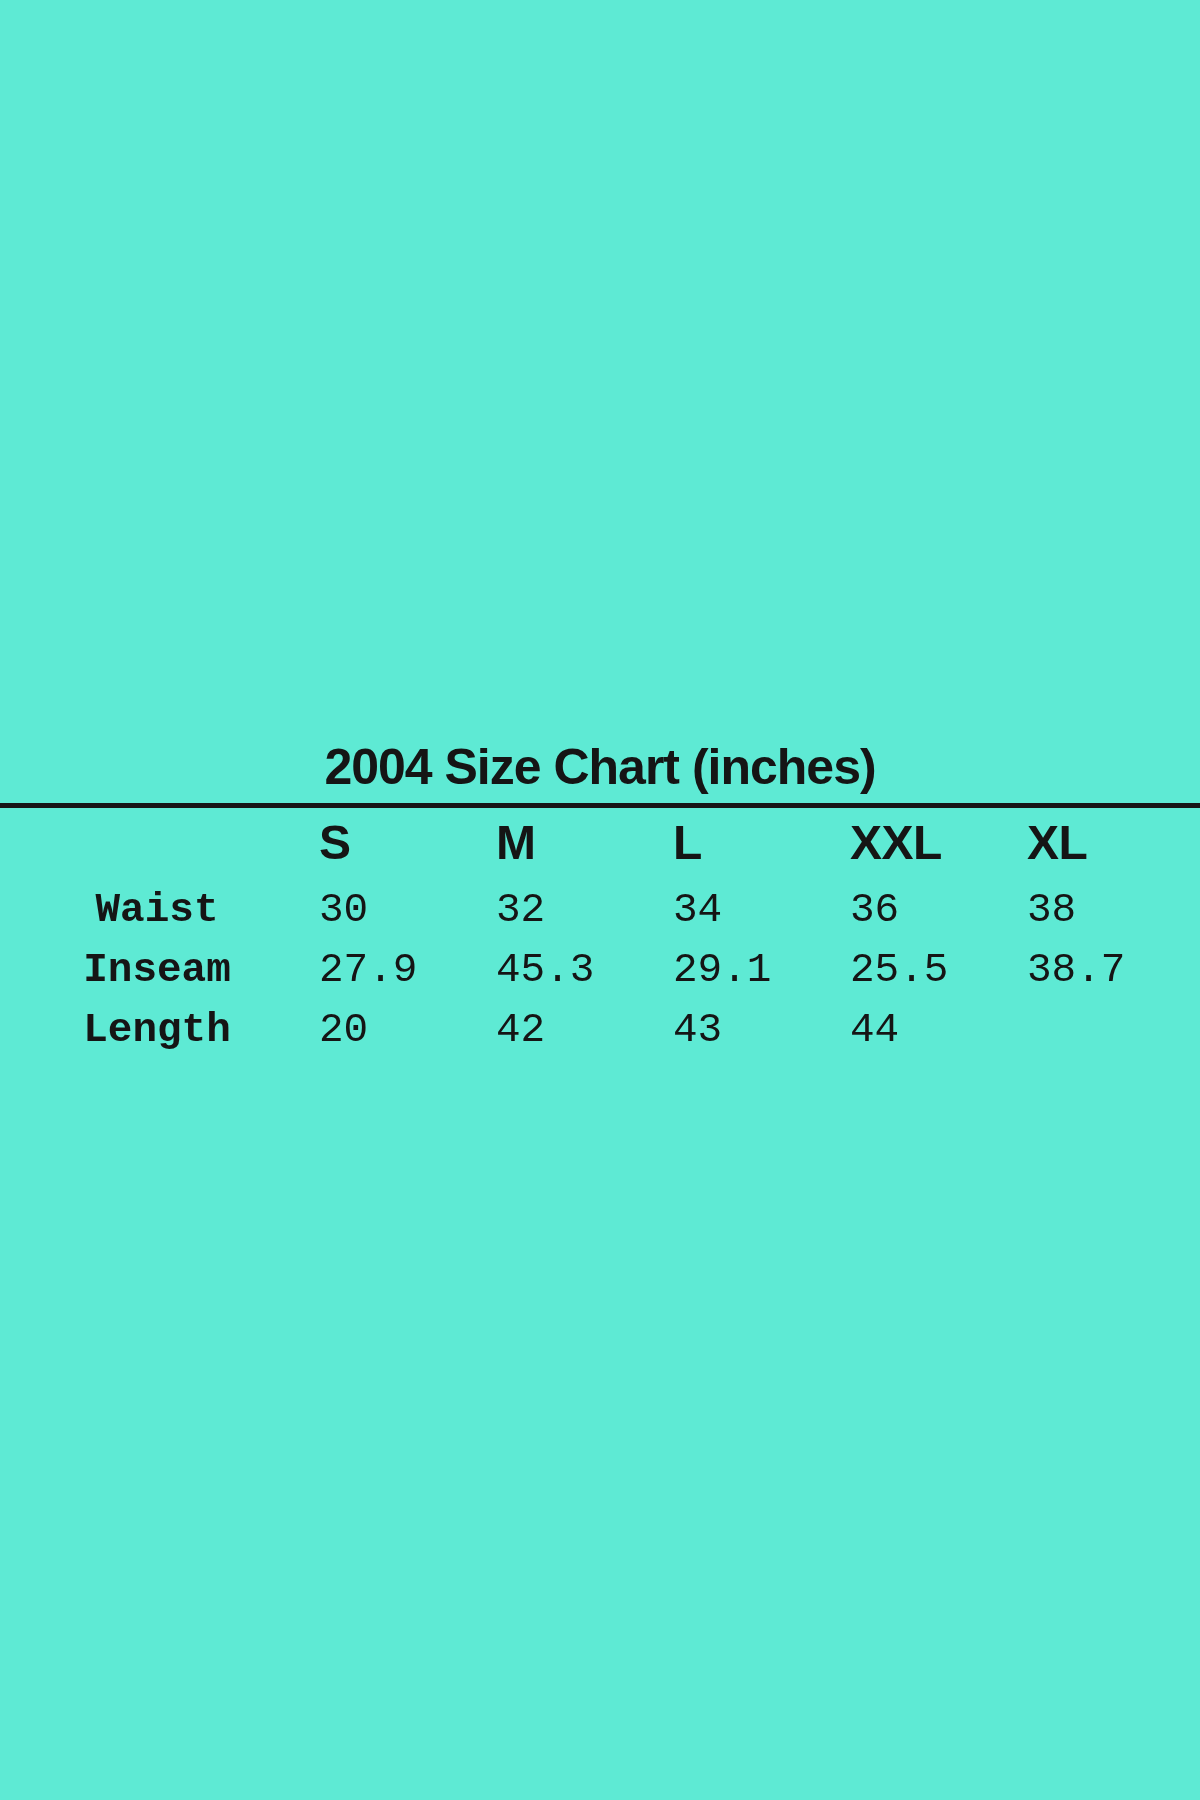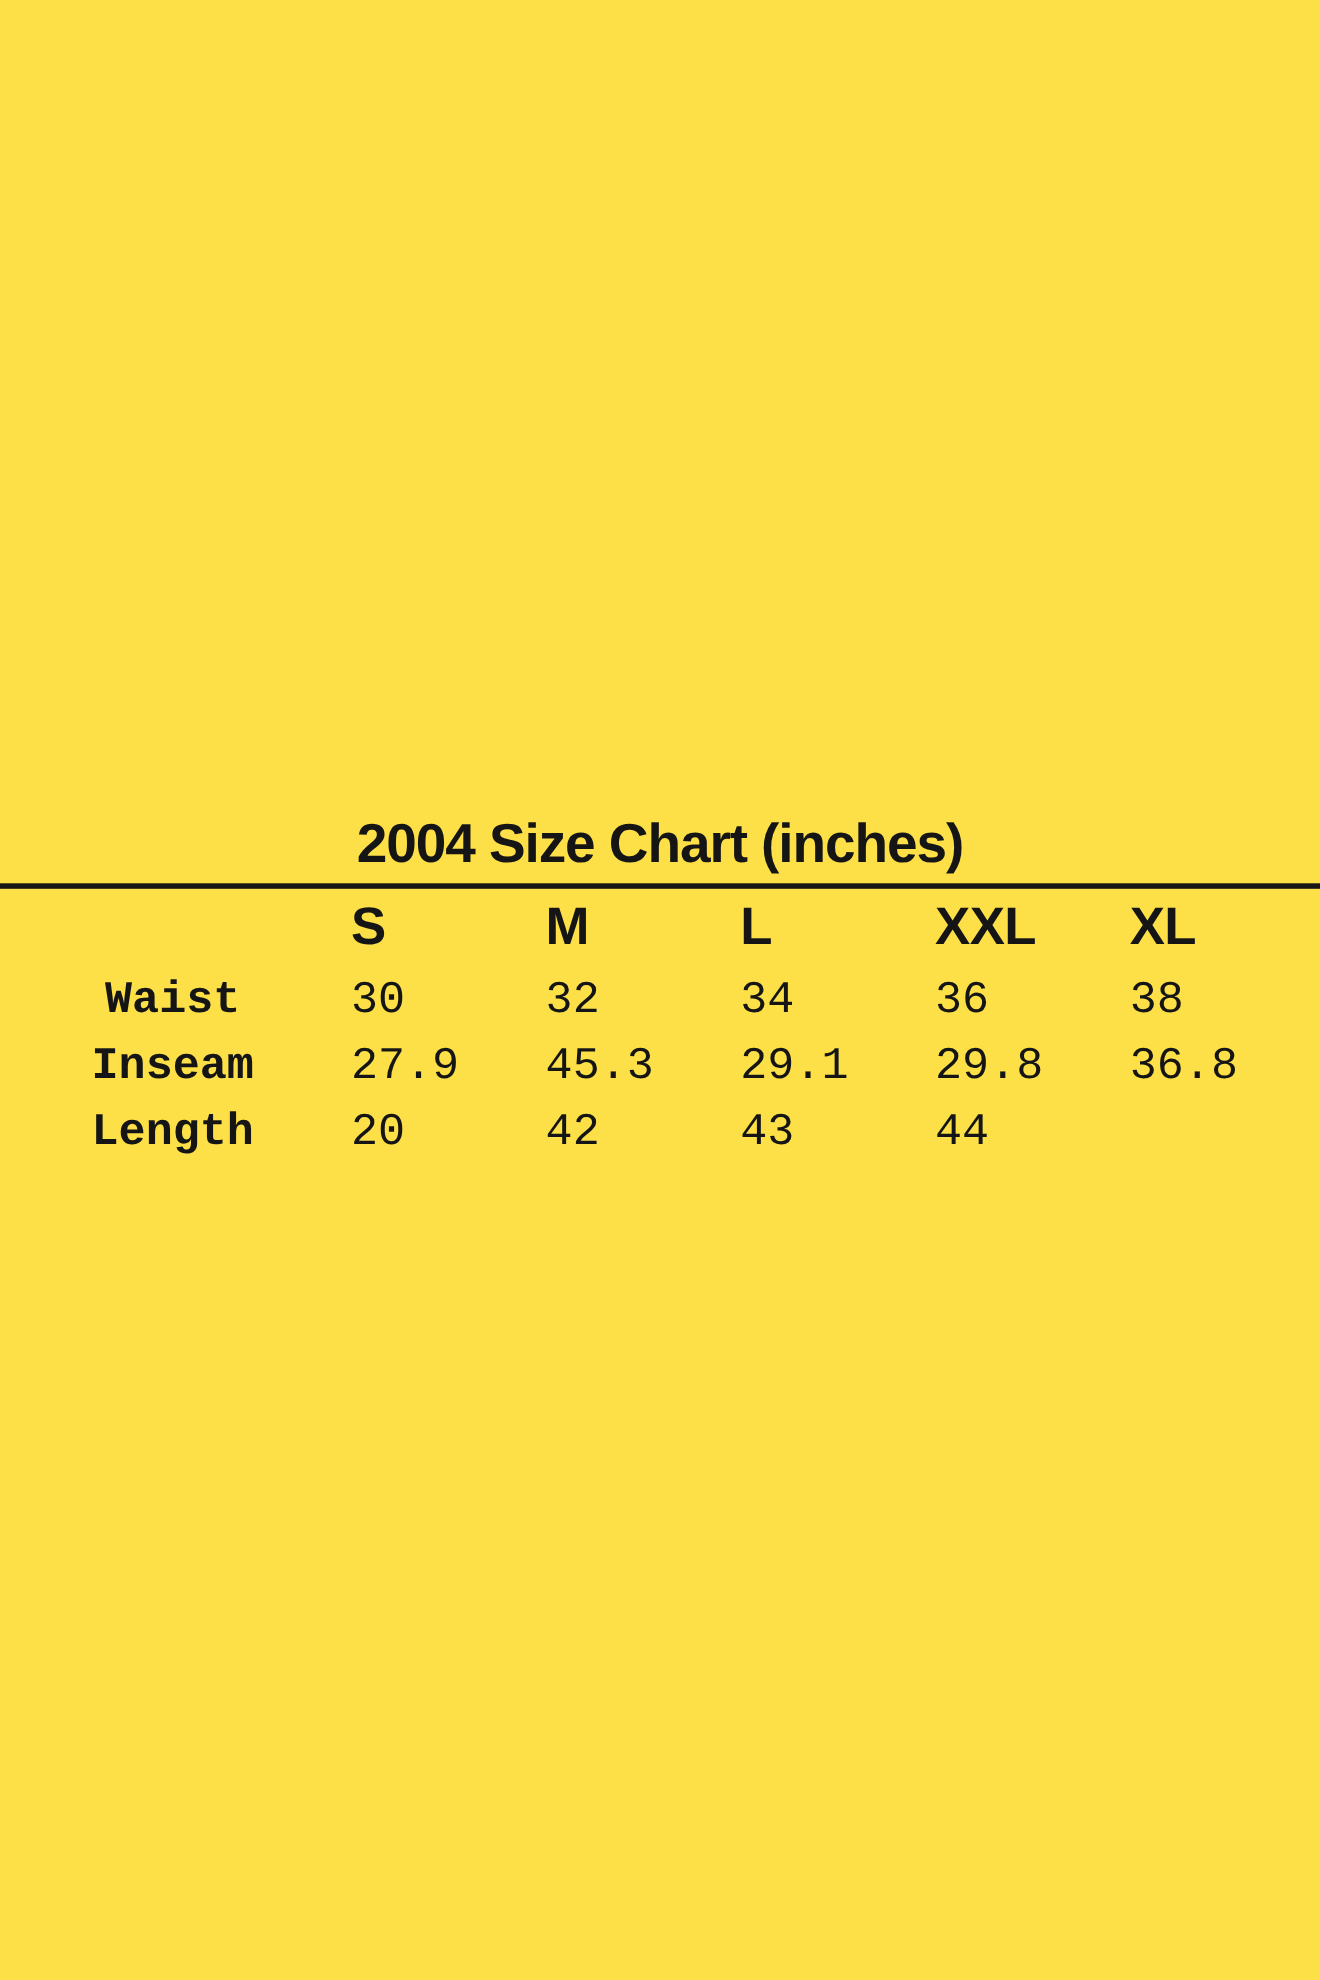--- a/index.html
+++ b/index.html
@@ -8,21 +8,21 @@
   }
   body {
     width: 1200px;
     height: 1800px;
     background: #ededed;
   }
   .stage {
     position: relative;
     width: 1200px;
     height: 1800px;
-    background: #fde047;
+    background: #5eead4;
     overflow: hidden;
     font-family: "Liberation Sans", sans-serif;
     color: #151515;
   }
   .title {
     position: absolute;
     top: 741px;
     left: 0;
     width: 1200px;
     margin: 0;
@@ -102,22 +102,22 @@
       <div class="cell">34</div>
       <div class="cell">36</div>
       <div class="cell">38</div>
     </div>
 
     <div class="t-row data">
       <div class="cell label-cell">Inseam</div>
       <div class="cell">27.9</div>
       <div class="cell">45.3</div>
       <div class="cell">29.1</div>
-      <div class="cell">29.8</div>
-      <div class="cell">36.8</div>
+      <div class="cell">25.5</div>
+      <div class="cell">38.7</div>
     </div>
 
     <div class="t-row data">
       <div class="cell label-cell">Length</div>
       <div class="cell">20</div>
       <div class="cell">42</div>
       <div class="cell">43</div>
       <div class="cell">44</div>
     </div>
 

